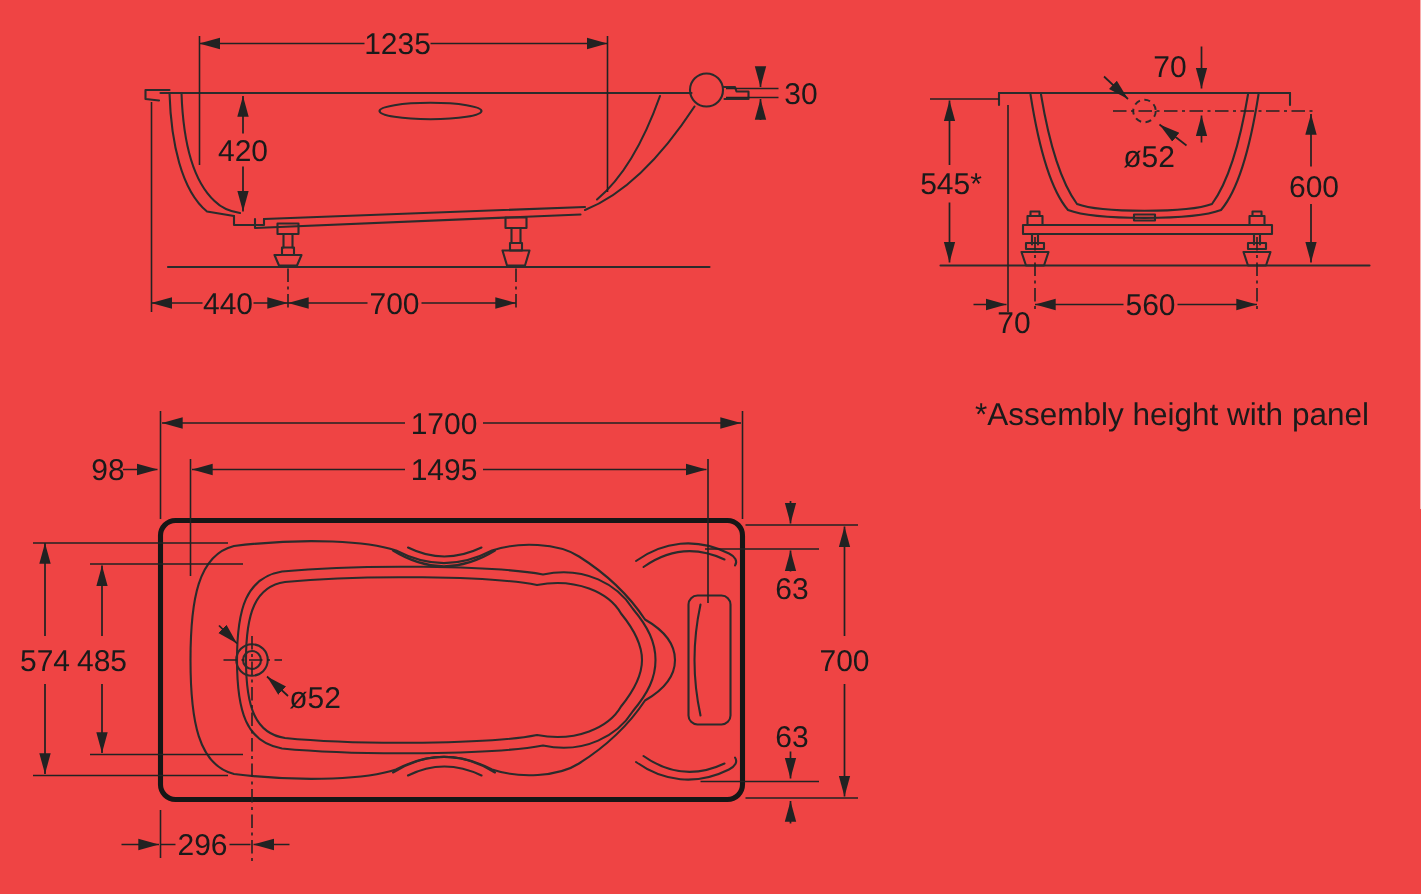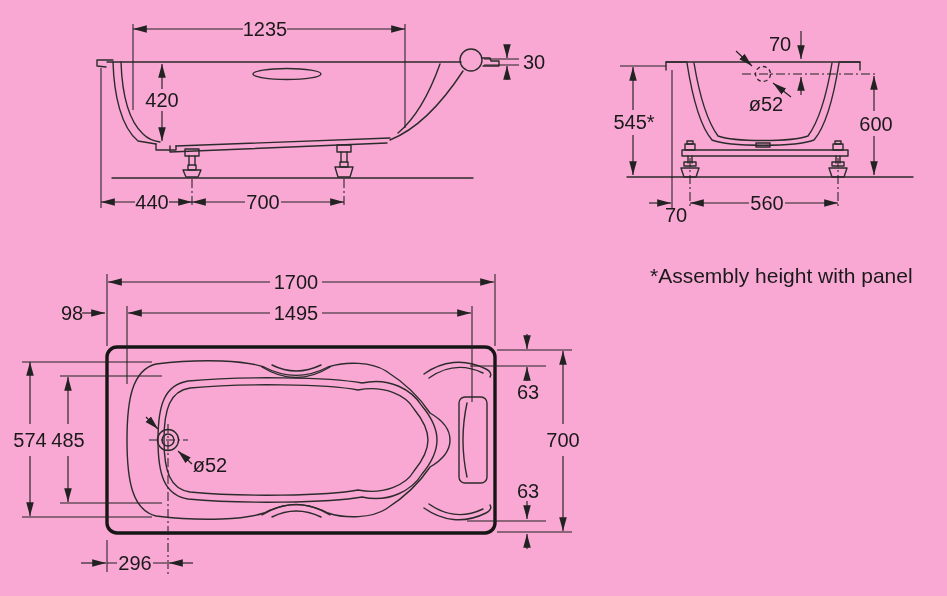--- a/index.html
+++ b/index.html
@@ -1,16 +1,16 @@
 <!DOCTYPE html>
 <html><head>
 <meta charset="utf-8">
 <style>
   html,body{margin:0;padding:0;background:#ffffff;}
-  .stage{width:947px;height:596px;position:relative;background:#f9a8d4;overflow:hidden;}
+  .stage{width:947px;height:596px;position:relative;background:#ef4444;overflow:hidden;}
   svg{display:block;}
   .ln{fill:none;stroke:#2b2b2b;stroke-width:1.4;stroke-linecap:round;stroke-linejoin:round;}
   .thick{fill:none;stroke:#161616;stroke-width:3.4;stroke-linejoin:round;}
   .dim{fill:none;stroke:#222;stroke-width:1.15;}
   .ext{fill:none;stroke:#222;stroke-width:1.05;}
   .cl{fill:none;stroke:#222;stroke-width:1.05;stroke-dasharray:9 3 2 3;}
   .dash{fill:none;stroke:#2b2b2b;stroke-width:1.3;stroke-dasharray:4 3;}
   .t{font-family:"Liberation Sans","DejaVu Sans",sans-serif;font-size:20px;fill:#1a1a1a;text-anchor:middle;}
   .note{font-family:"Liberation Sans","DejaVu Sans",sans-serif;font-size:21px;fill:#1a1a1a;text-anchor:start;}
 </style>

